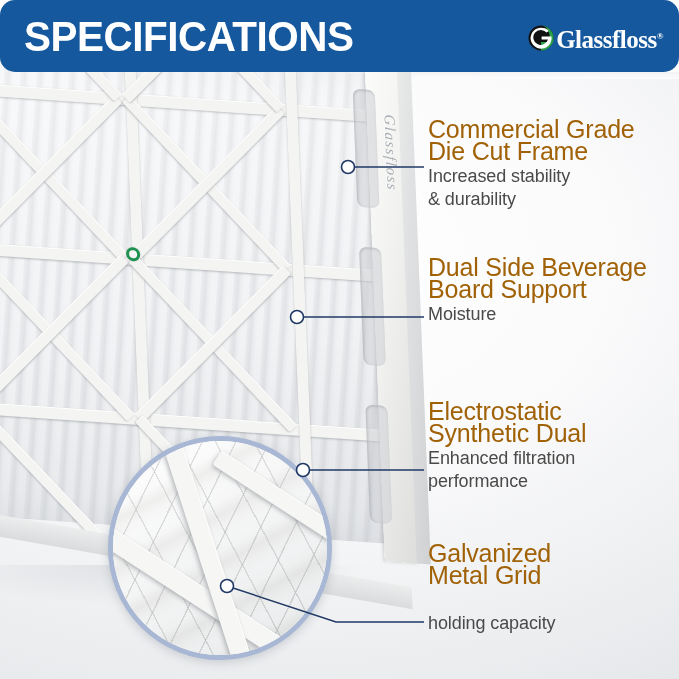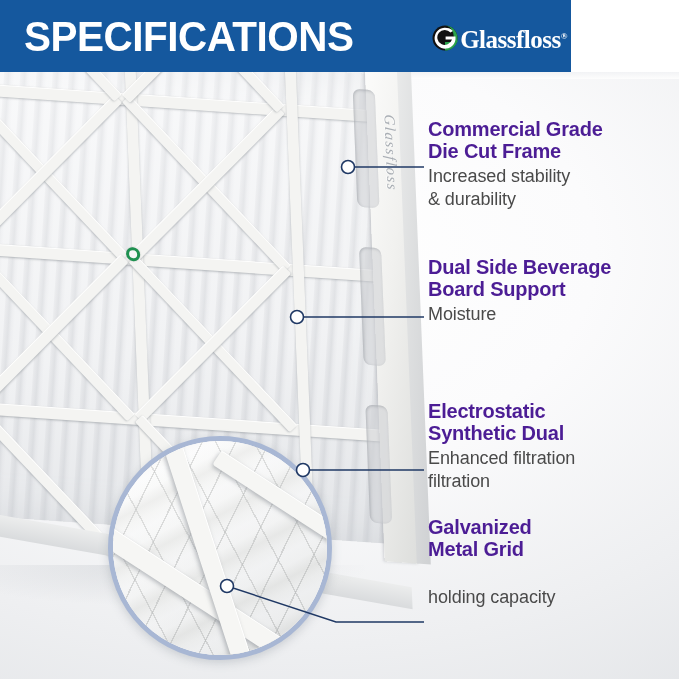--- a/index.html
+++ b/index.html
@@ -6,31 +6,31 @@
   html,body { width:679px; height:679px; overflow:hidden; }
   body {
     font-family:"Liberation Sans", sans-serif;
     background:#ffffff;
     position:relative;
   }
   #stage { position:absolute; inset:0; width:679px; height:679px; overflow:hidden; }
 
   
   .header {
-    position:absolute; left:0; top:0; width:571px; height:72px;
-    background:#15589e; overflow:hidden;
+    position:absolute; left:0; top:0; width:679px; height:72px;
+    background:#15589e; overflow:hidden;border-radius:15px;
   }
   .header-title {
     position:absolute; left:24px; top:11px;
     font-size:43px; font-weight:700; color:#ffffff;
     letter-spacing:-0.5px; line-height:50px;
     transform:scaleX(0.94); transform-origin:left center;
     white-space:nowrap;
   }
-  .logo { position:absolute; right:4px; top:24px; height:28px; display:flex; align-items:center; }
+  .logo { position:absolute; right:16px; top:24px; height:28px; display:flex; align-items:center; }
   .logo-mark { width:26px; height:26px; position:relative; margin-right:2px; }
   .logo-text {
     font-family:"Liberation Serif", serif; font-weight:700;
     font-size:25px; color:#ffffff; letter-spacing:-0.5px; line-height:26px;
     white-space:nowrap;
   }
   .logo-tm { font-size:9px; vertical-align:super; }
 
   
   .bg {
@@ -137,21 +137,21 @@
   }
   .mag-bar {
     position:absolute; background:#f6f6f4; border-radius:3px;
     box-shadow:0 2px 4px rgba(130,135,142,0.55), inset 0 1px 0 rgba(255,255,255,0.95);
     transform-origin:left center;
   }
 
   
   .callout { position:absolute; left:428px; width:246px; }
   .callout-title {
-    font-size:20px; font-weight:700; color:#4c1d95;
+    font-size:25px; font-weight:400; color:#a16207;
     line-height:22px; letter-spacing:-0.2px;
   }
   .callout-sub {
     font-size:18px; font-weight:400; color:#4a4a4a;
     line-height:23px; margin-top:3px; letter-spacing:-0.1px;
   }
 
   .leader-svg { position:absolute; left:0; top:0; width:679px; height:679px; pointer-events:none; }
 </style>
 </head>
@@ -252,25 +252,25 @@
     </div>
   </div>
 
   <div class="callout" style="top:400px;">
     <div class="callout-title">
       <span>Electrostatic</span><br>
       <span>Synthetic Dual</span>
     </div>
     <div class="callout-sub">
       <span>Enhanced filtration</span><br>
-      <span>filtration</span>
-    </div>
-  </div>
-
-  <div class="callout" style="top:516px;">
+      <span>performance</span>
+    </div>
+  </div>
+
+  <div class="callout" style="top:542px;">
     <div class="callout-title">
       <span>Galvanized</span><br>
       <span>Metal Grid</span>
     </div>
     <div class="callout-sub">
       <br>
       <span>holding capacity</span>
     </div>
   </div>
 

